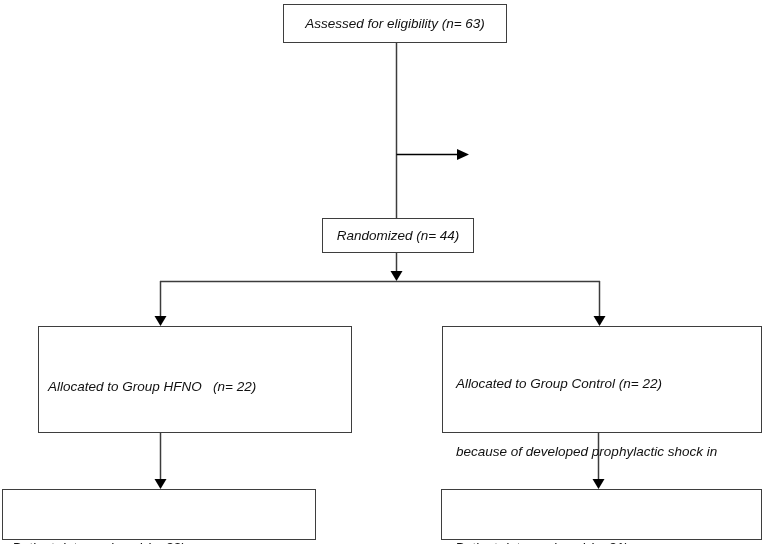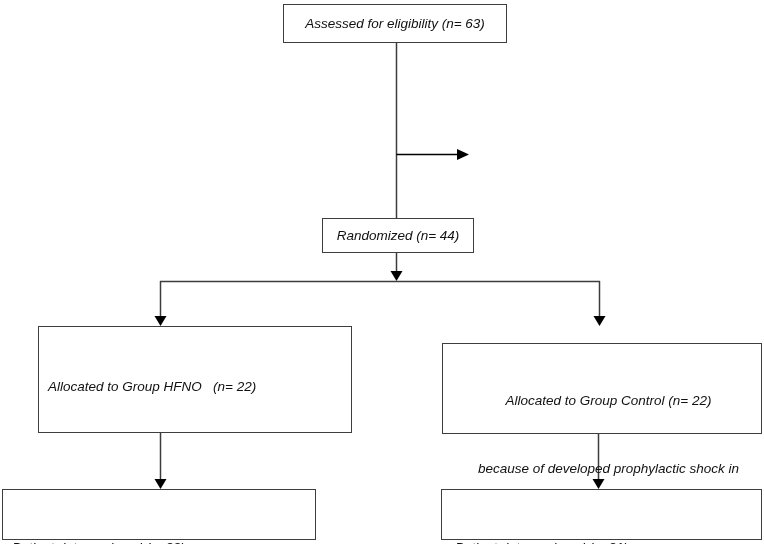--- a/index.html
+++ b/index.html
@@ -37,21 +37,21 @@
     justify-content: center;
   }
   .box .line {
     white-space: pre;
     font-style: italic;
   }
   #box-assessed   { left: 283px; top: 4px;   width: 224px; height: 39px; }
   #box-excluded   { left: 469px; top: 87px;  width: 274px; height: 121px; padding: 4px 0 0 12px; line-height: 21px; }
   #box-randomized { left: 310px; top: 218px; width: 152px; height: 35px; margin-left: 12px; }
   #box-alloc-hfno    { left: 2px;   top: 326px; width: 314px; height: 107px; padding: 2px 0 0 9px;  line-height: 23px; margin-left: 36px; }
-  #box-alloc-control { left: 442px; top: 343px; width: 320px; height: 91px; padding: 1px 0 0 13px; line-height: 22.5px; text-align: center; }
+  #box-alloc-control { left: 442px; top: 326px; width: 320px; height: 107px; padding: 1px 0 0 13px; line-height: 22.5px; }
   #box-analysed-hfno    { left: 2px;   top: 489px; width: 314px; height: 51px; padding: 5px 0 0 9px;  line-height: 21px; }
   #box-analysed-control { left: 441px; top: 489px; width: 321px; height: 51px; padding: 5px 0 0 13px; line-height: 21px; }
 </style>
 </head>
 <body>
 
 <div class="canvas">
 
   <svg class="connectors" viewBox="0 0 764 544" xmlns="http://www.w3.org/2000/svg">
 

